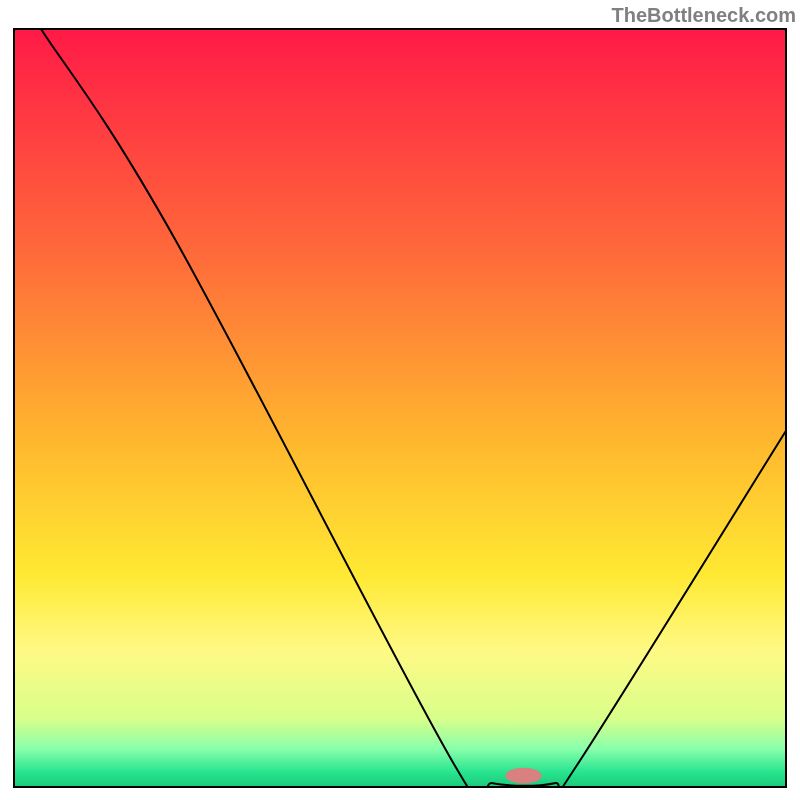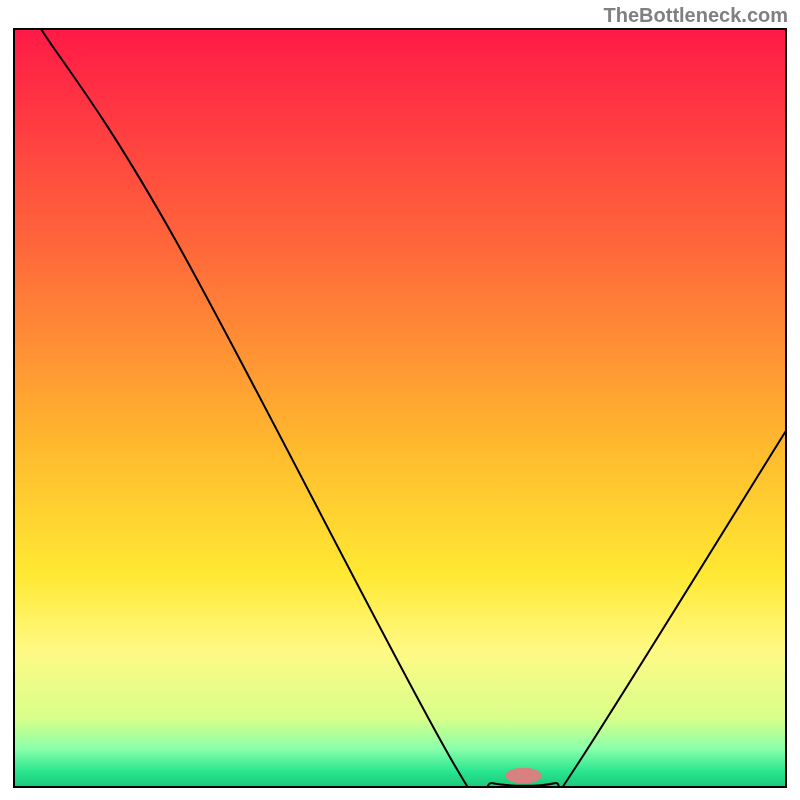--- a/index.html
+++ b/index.html
@@ -9,21 +9,21 @@
     font-family: Arial, sans-serif;
   }
   .container {
     width: 800px;
     height: 800px;
     position: relative;
   }
   .attribution {
     position: absolute;
     top: 4px;
-    right: 12px;
+    right: 4px;
     font-size: 20px;
     font-weight: bold;
     color: #808080;
     z-index: 10;
     text-align: right;
   }
   .chart-area {
     position: absolute;
     top: 28px;
     left: 13px;

